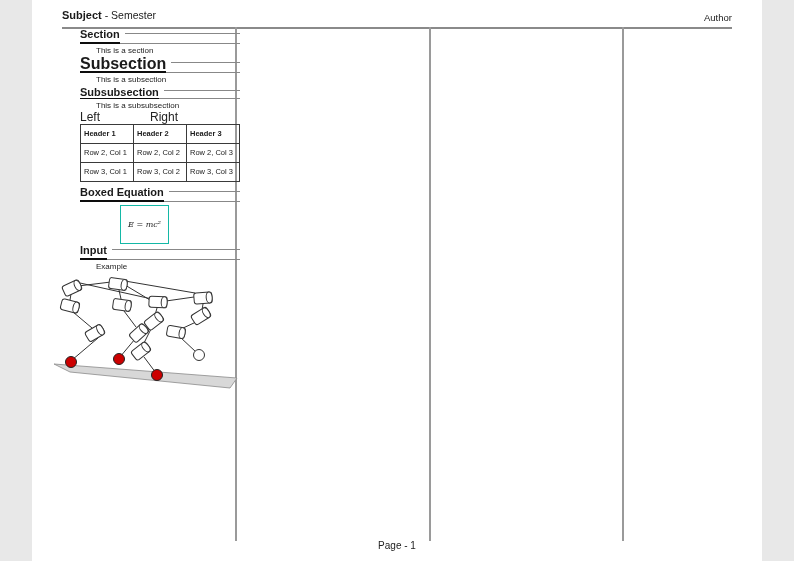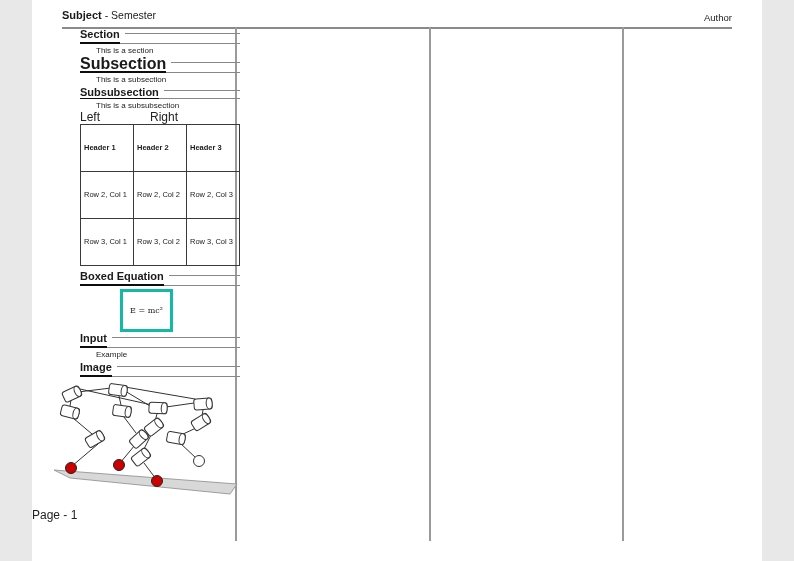--- a/index.html
+++ b/index.html
@@ -30,33 +30,33 @@
   .h1 .t { font-size:11px; line-height:13px; }
   .h2 .t { font-size:16px; line-height:12px; border-bottom-width:2px; }
   .h3 .t { font-size:11px; line-height:10px; border-bottom-width:1.8px; }
   .body-txt { font-size:8px; line-height:9px; color:#222; margin-top:2px;margin-left:16px; }
   .two-col { display:flex; font-size:12px; line-height:9px; color:#222; }
   .two-col .l { width:70px; }
   
   table.tbl { border-collapse:collapse; width:160px; table-layout:fixed; }
   .tbl th, .tbl td {
     border:1px solid #3a3a3a; font-size:7.5px; line-height:8px;
-    padding:19px 3px; text-align:left; font-weight:normal; color:#1a1a1a;
+    padding:5px 3px; text-align:left; font-weight:normal; color:#1a1a1a;
     white-space:nowrap; overflow:hidden;
   }
   .tbl th { font-weight:bold; }
   
   .eq-box {
-    display:inline-block; margin-left:40px; border:3px solid #14b8a6;
-    padding:14px 7px; font-family:"DejaVu Serif", serif; 
+    display:inline-block; margin-left:40px; border:1px solid #14b8a6;
+    padding:14px 7px; font-family:"DejaVu Serif", serif; font-style:italic;
     font-size:8px; color:#222; background:#fff;
   }
   
-  .footer { position:absolute; left:0; right:0; top:508px; text-align:left;
-            font-size:12px; color:#222; }
+  .footer { position:absolute; left:0; right:0; top:540px; text-align:center;
+            font-size:10px; color:#222; }
   
   .fig { display:block; margin-left:-30px; }
 </style>
 </head>
 <body>
 
 <div class="page">
 
   <div class="hdr">
     <div>
@@ -124,24 +124,20 @@
     <div style="margin-top:3px">
       <span class="eq-box">E = mc²</span>
     </div>
 
     <div class="sec-head h1" style="margin-top:0">
       <span class="t">Input</span>
         <span class="fill"></span>
     </div>
     <div class="body-txt">Example</div>
 
-    <div class="sec-head h1" style="margin-top:2px">
-      <span class="t">Image</span>
-        <span class="fill"></span>
-    </div>
 
     <svg class="fig" style="margin-top:2px" width="190" height="121" viewBox="0 0 190 121">
       <defs>
         <g id="cyl">
           <rect x="-9" y="-5.5" width="18" height="11" rx="2.5" fill="#ffffff" stroke="#333333" stroke-width="1"></rect>
           <ellipse cx="6.2" cy="0" rx="3" ry="5.5" fill="#ffffff" stroke="#333333" stroke-width="1"></ellipse>
         </g>
       </defs>
 
       <polygon points="4,91 187,105 180,115 20,99" fill="#d8d8d8" stroke="#8a8a8a" stroke-width="0.8"></polygon>

